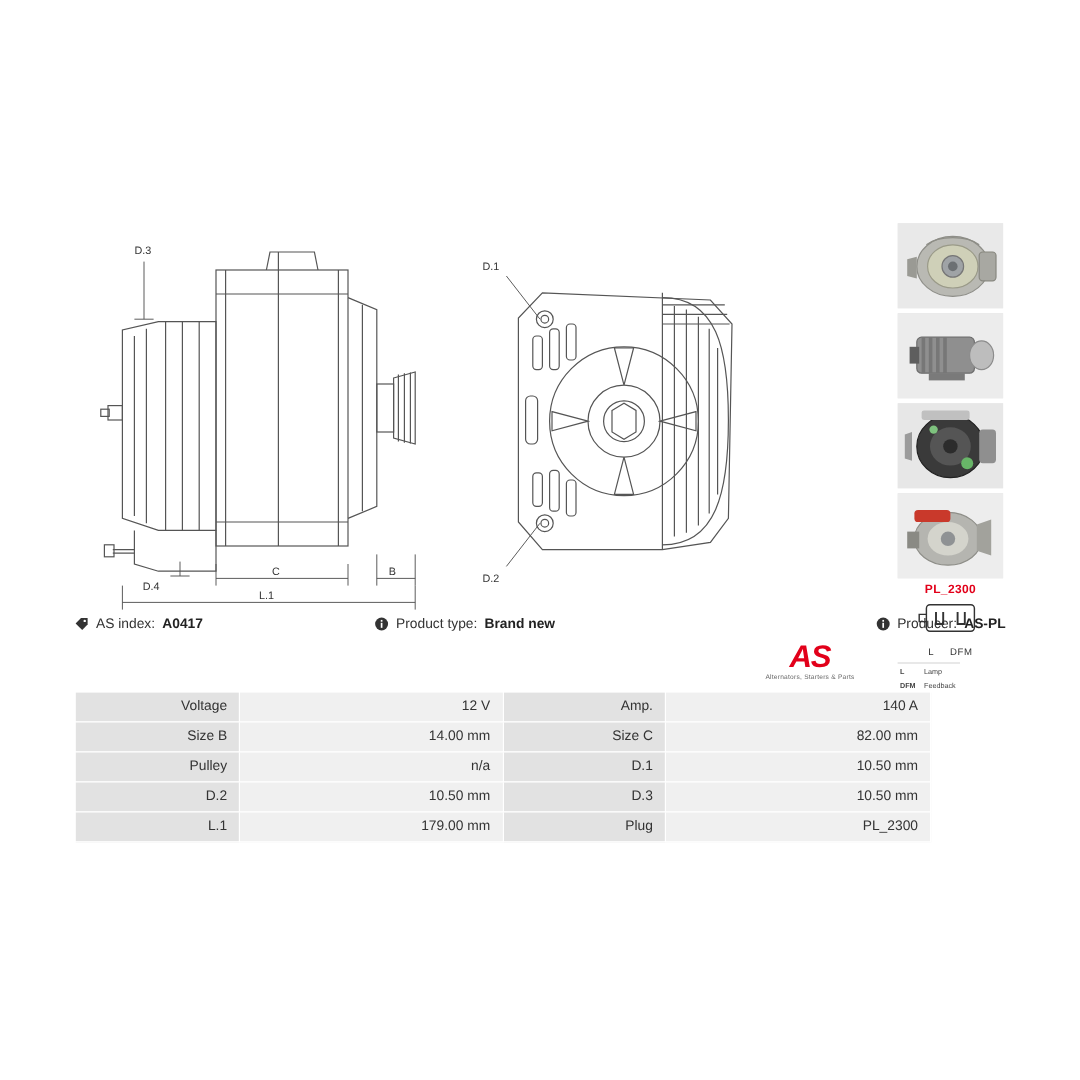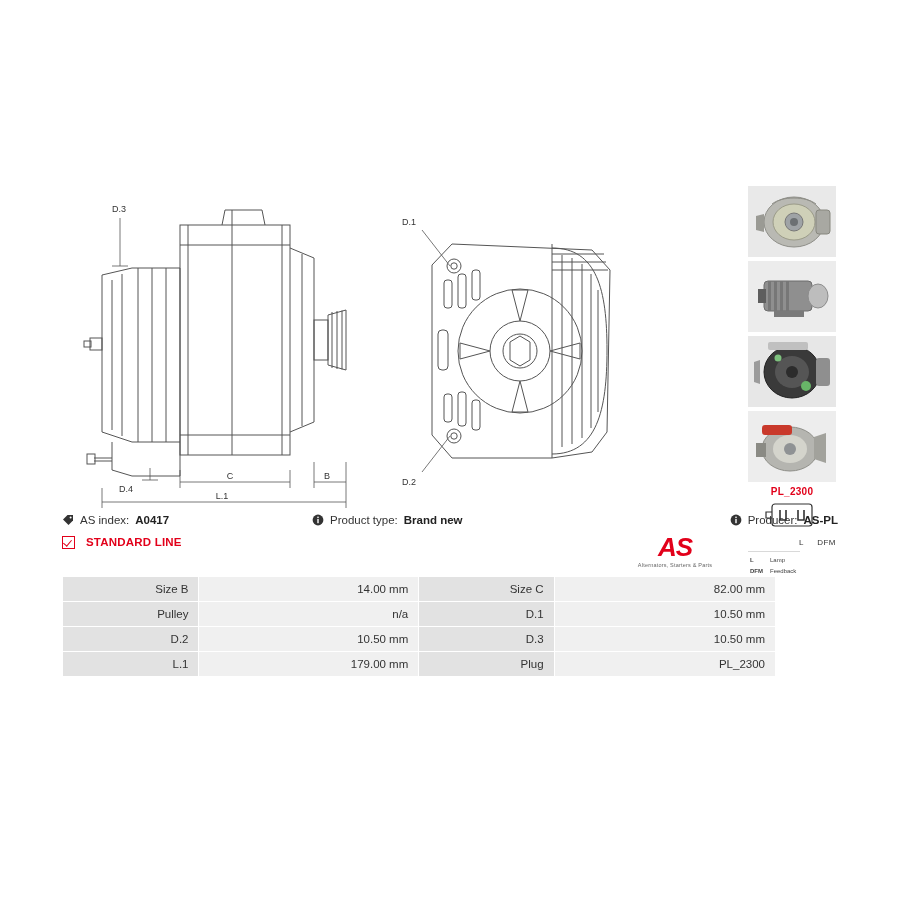--- a/index.html
+++ b/index.html
@@ -63,21 +63,20 @@
     color: #e2001a;
     font-size: 10px;
     font-weight: bold;
     letter-spacing: .3px;
     margin-bottom: 3px;
   }
   .plug-pins {
     font-size: 8px;
     color: #333;
     letter-spacing: .5px;
-    text-align: right;
   }
   .plug-legend {
     margin-top: 4px;
     border-top: 1px solid #d9d9d9;
     padding-top: 2px;
     font-size: 6px;
     color: #444;
     text-align: left;
     line-height: 1.5;
   }
@@ -414,24 +413,20 @@
       <div class="info-line">
         <span class="ic">
           <svg width="12" height="12" viewBox="0 0 12 12">
               <path d="M1 5.5 L5.5 1 L11 1 L11 6.5 L6.5 11 Z" fill="#333"></path>
               <circle cx="8.6" cy="3.4" r="1" fill="#fff"></circle>
             </svg>
         </span>
         <span>AS index:</span>
         <b>A0417</b>
       </div>
-      <div class="info-line std-line">
-        <span class="chk"></span>
-        <span>STANDARD LINE</span>
-      </div>
     </div>
 
     <div class="info-col info-col-2">
       <div class="info-line">
         <span class="ic">
           <svg width="12" height="12" viewBox="0 0 12 12">
               <circle cx="6" cy="6" r="5.4" fill="#333"></circle>
               <rect x="5.3" y="5" width="1.4" height="4.2" fill="#fff"></rect>
               <rect x="5.3" y="2.6" width="1.4" height="1.5" fill="#fff"></rect>
             </svg>
@@ -456,20 +451,26 @@
     </div>
   </div>
 
   <div class="aspl-logo">
     <div class="mark">AS</div>
     <div class="sub">Alternators, Starters &amp; Parts</div>
   </div>
 
   <table class="spec">
     <tbody>
+      <tr>
+        <td>Voltage</td>
+        <td>12 V</td>
+        <td>Amp.</td>
+        <td>140 A</td>
+      </tr>
       <tr>
         <td>Size B</td>
         <td>14.00 mm</td>
         <td>Size C</td>
         <td>82.00 mm</td>
       </tr>
       <tr>
         <td>Pulley</td>
         <td>n/a</td>
         <td>D.1</td>

